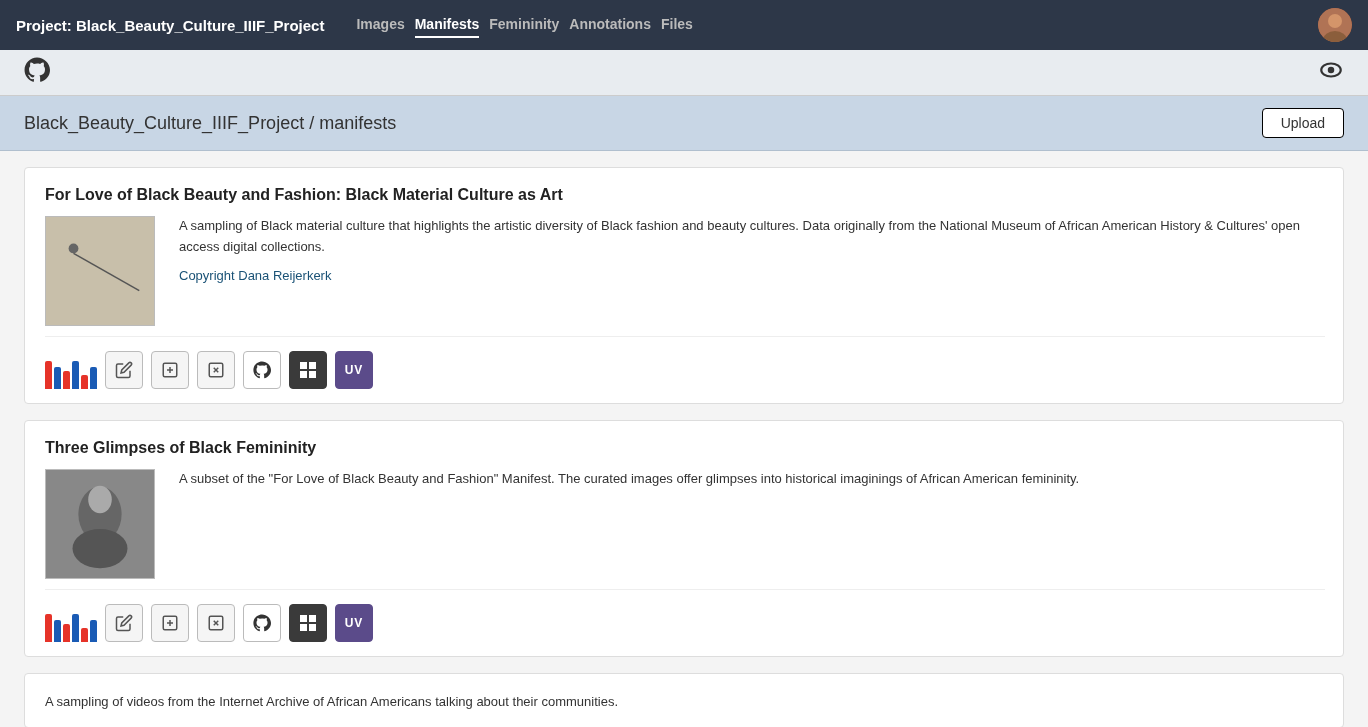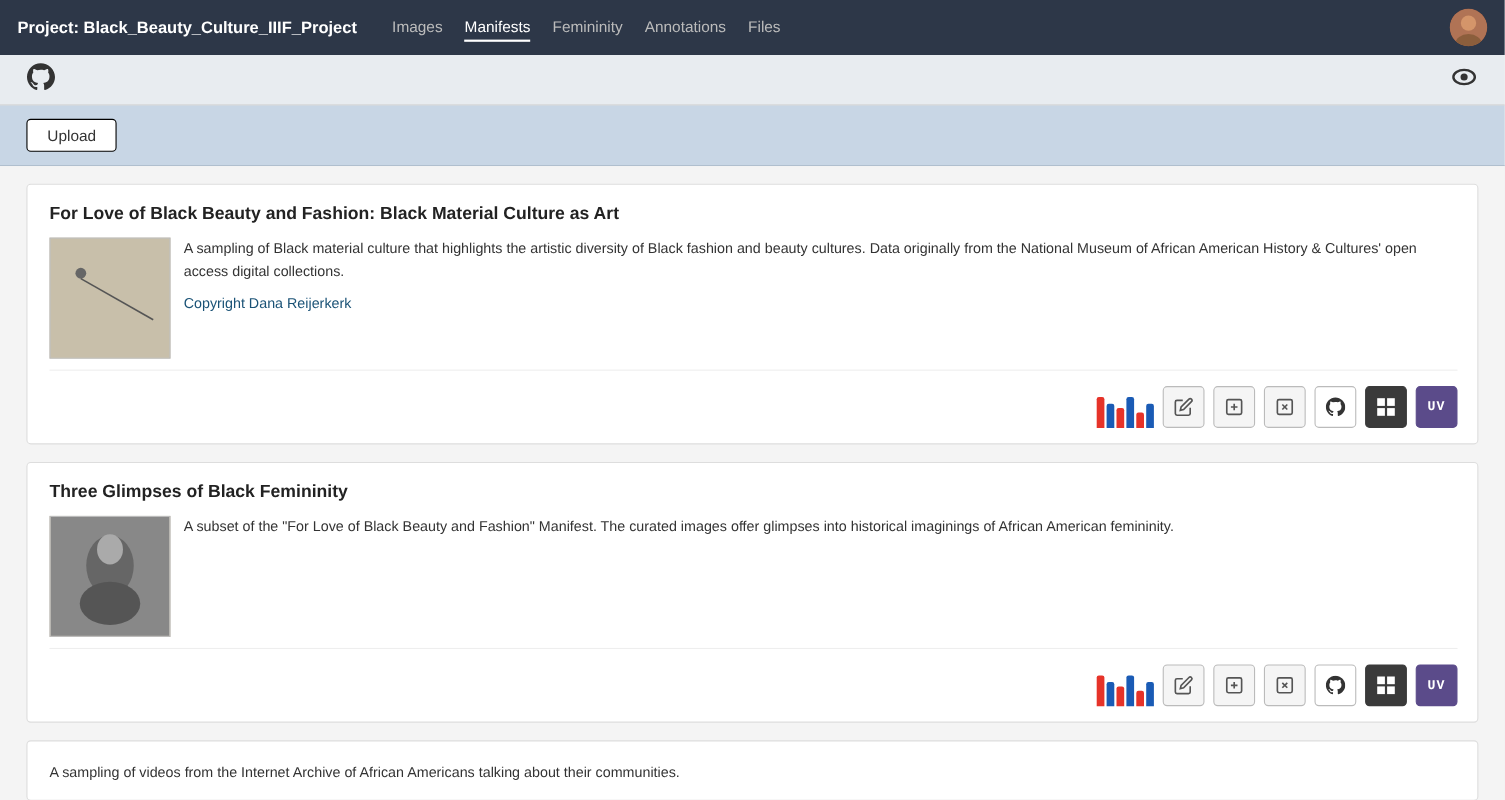--- a/index.html
+++ b/index.html
@@ -16,22 +16,23 @@
     }
     .topnav-title {
       color: #fff;
       font-size: 15px;
       font-weight: 600;
       margin-right: 32px;
       white-space: nowrap;
     }
     .topnav-links {
       display: flex;
-      gap: 20px;
+      gap: 10px;
       flex: 1;
+      font-weight: bold;
     }
     .topnav-link {
       color: #bbb;
       font-size: 14px;
       cursor: pointer;
       padding: 4px 0;
       text-decoration: none;
     }
     .topnav-link.active { color: #fff; border-bottom: 2px solid #fff; }
     .topnav-avatar {
@@ -104,21 +105,21 @@
       padding: 18px 18px 14px 20px;
     }
     .manifest-title {
       font-size: 16px;
       font-weight: 700;
       color: #222;
       margin-bottom: 12px;
     }
     .manifest-body {
       display: flex;
-      gap: 12px;
+      gap: 24px;
       align-items: flex-start;
     }
     .manifest-thumb {
       width: 110px;
       height: 110px;
       background: #d0c8b8;
       border: 1px solid #bbb;
       flex-shrink: 0;
       display: flex;
       align-items: center;
@@ -140,25 +141,23 @@
       font-size: 13px;
       color: #333;
       line-height: 1.6;
     }
     .copyright {
       color: #1a5276;
       margin-top: 8px;
     }
     .manifest-actions {
       display: flex;
-      justify-content: flex-end;
       align-items: center;
       margin-top: 14px;
       gap: 8px;
-      font-family: Liberation Mono, monospace;
     }
     .action-btn {
       width: 38px;
       height: 38px;
       border-radius: 4px;
       border: 1px solid #bbb;
       background: #f5f5f5;
       display: flex;
       align-items: center;
       justify-content: center;
@@ -242,20 +241,21 @@
   </span>
   <span class="eye-icon">
     <svg width="26" height="26" viewBox="0 0 24 24" fill="none" stroke="#333" stroke-width="2">
       <ellipse cx="12" cy="12" rx="9" ry="6"></ellipse>
       <circle cx="12" cy="12" r="3" fill="#333" stroke="none"></circle>
     </svg>
   </span>
 </div>
 
 <div class="breadcrumb-bar">
+  <span class="breadcrumb-text">Black_Beauty_Culture_IIIF_Project / manifests</span>
   <button class="upload-btn">Upload</button>
 </div>
 
 <div class="main-content">
 
   <div class="manifest-card">
     <div class="manifest-title">For Love of Black Beauty and Fashion: Black Material Culture as Art</div>
     <div class="manifest-body">
       <div class="manifest-thumb">
 

